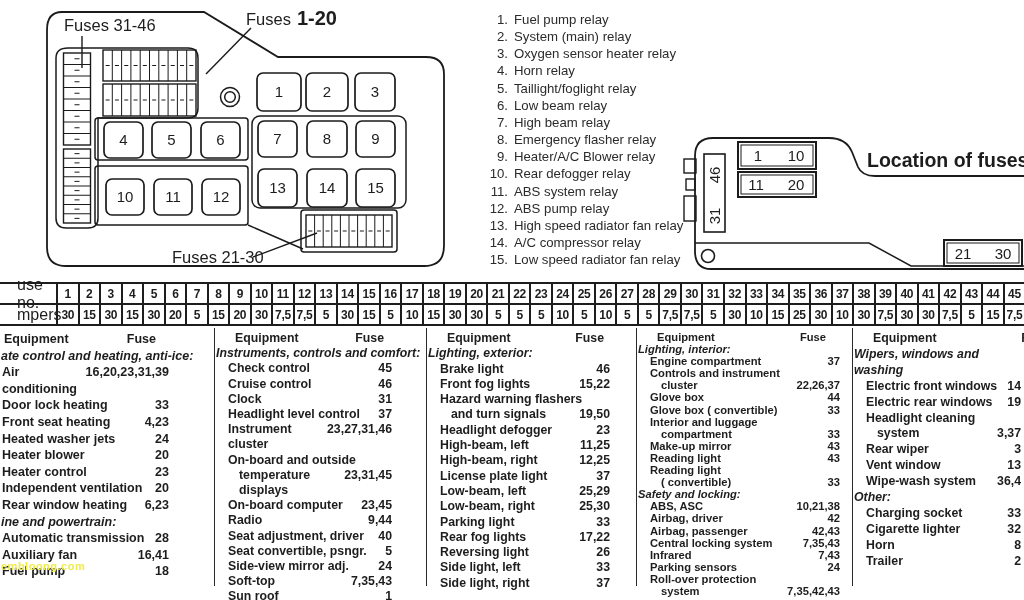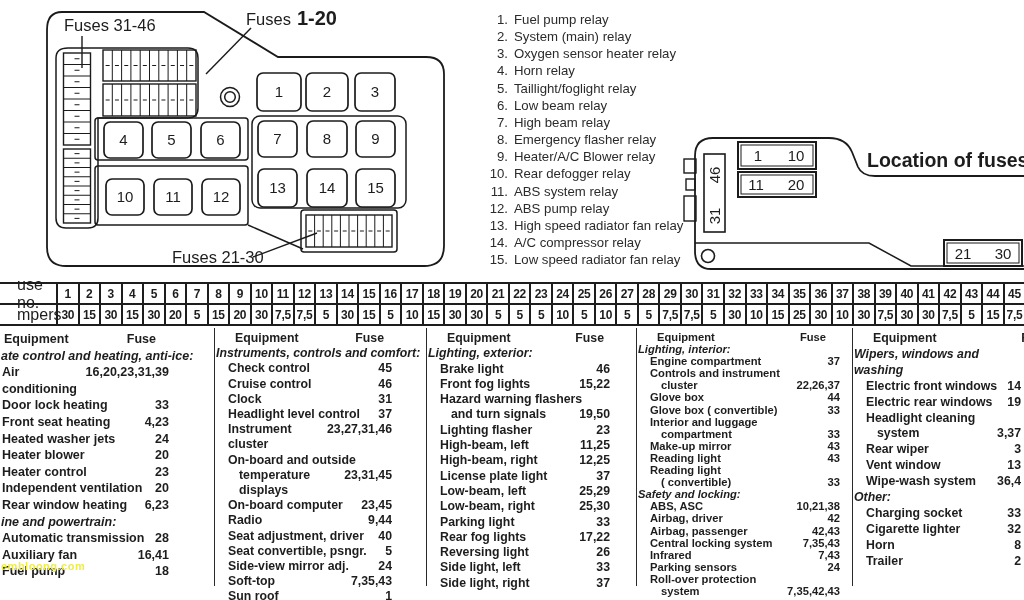--- a/index.html
+++ b/index.html
@@ -622,21 +622,21 @@
           <span class="eq-val">15,22</span>
         </div>
         <div class="eq-row t-i">
           <span class="eq-label">Hazard warning flashers</span>
         </div>
         <div class="eq-row t-c">
           <span class="eq-label">and turn signals</span>
           <span class="eq-val">19,50</span>
         </div>
         <div class="eq-row t-i">
-          <span class="eq-label">Lighting flasher</span>
+          <span class="eq-label">Headlight defogger</span>
           <span class="eq-val">23</span>
         </div>
         <div class="eq-row t-i">
           <span class="eq-label">High-beam, left</span>
           <span class="eq-val">11,25</span>
         </div>
         <div class="eq-row t-i">
           <span class="eq-label">High-beam, right</span>
           <span class="eq-val">12,25</span>
         </div>

